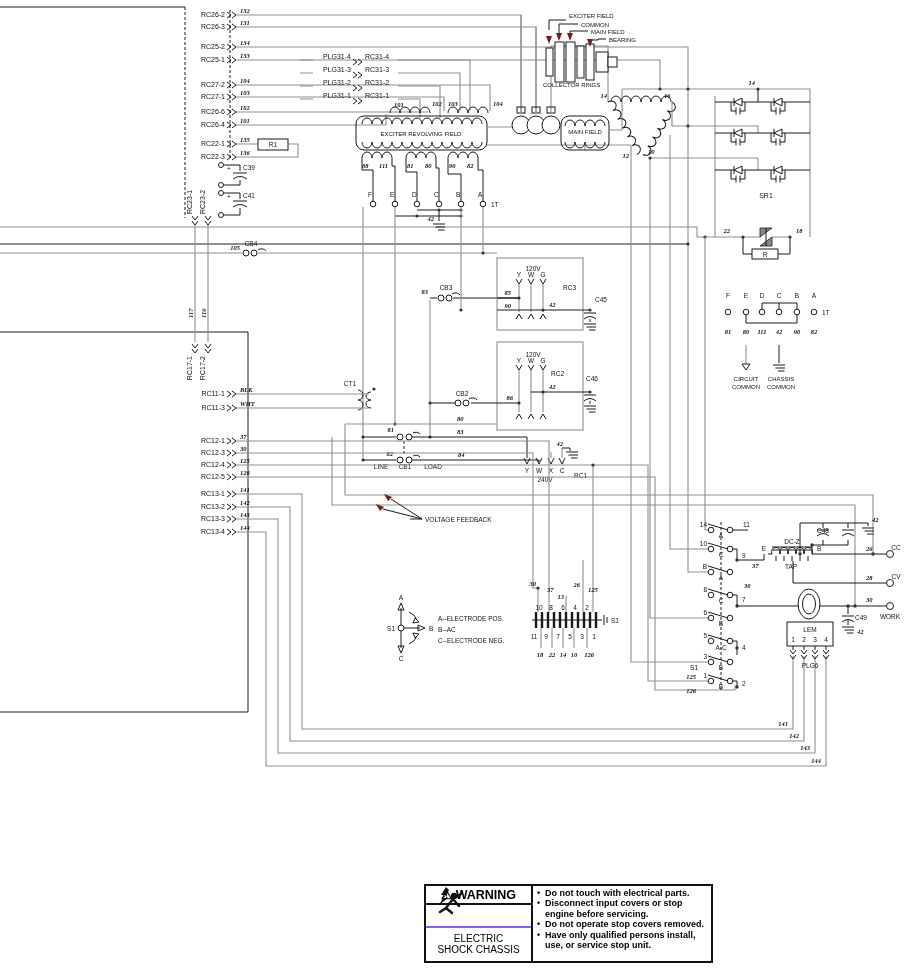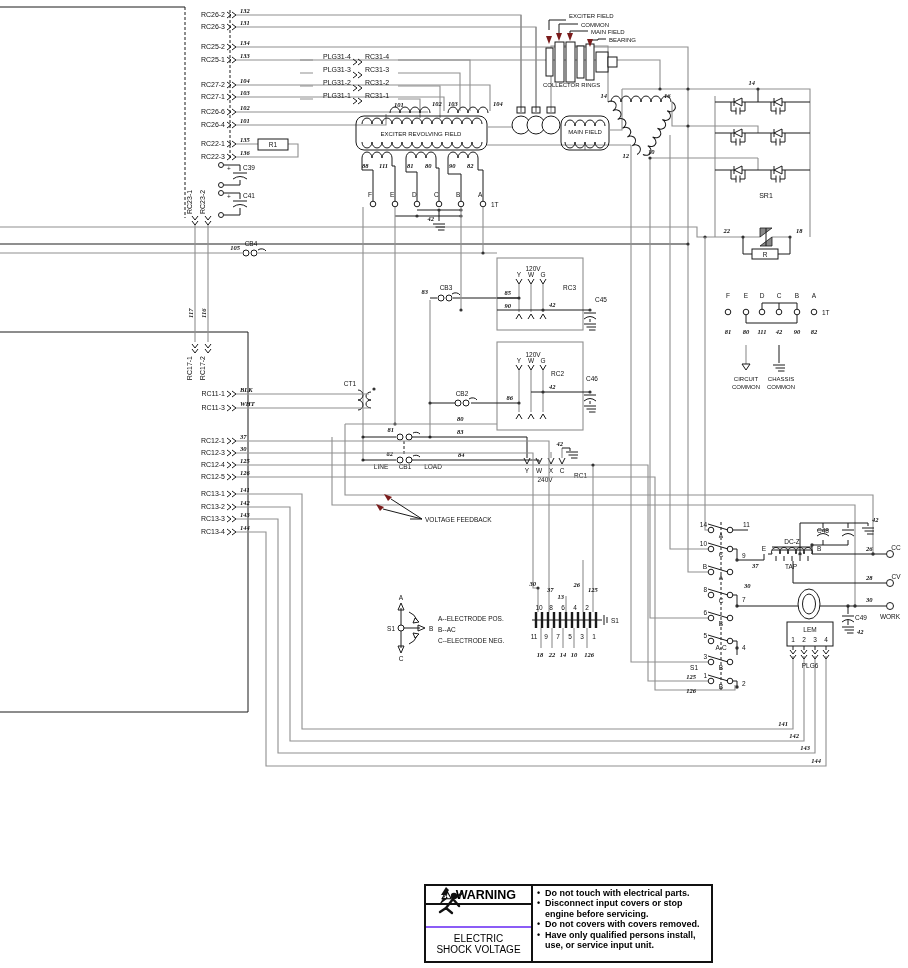--- a/index.html
+++ b/index.html
@@ -726,35 +726,35 @@
     <div class="hdr"><span>⚠</span> <span>WARNING</span></div>
     <div class="pic">
       <svg width="44" height="30" viewBox="0 0 44 30">
         <path d="M20,1 l-5,8 h4 l-6,10 l9,-7 h-4 l5,-8 z" fill="#111"></path>
         <circle cx="28" cy="10" r="3.2" fill="#111"></circle>
         <path d="M27,13 L20,22 M27,13 L33,20 M20,22 L14,26 M20,22 L26,27 M27,13 L35,8" stroke="#111" stroke-width="2.4" fill="none" stroke-linecap="round"></path>
       </svg>
     </div>
     <div class="sub">
       <div>ELECTRIC</div>
-      <div>SHOCK VOLTAGE</div>
+      <div>SHOCK CHASSIS</div>
     </div>
   </div>
   <div class="right">
     <div class="b">
           <span class="m">•</span>
           <span>Do not touch with electrical parts.</span>
         </div>
     <div class="b">
           <span class="m">•</span>
           <span>Disconnect input covers or stop engine before servicing.</span>
         </div>
     <div class="b">
           <span class="m">•</span>
-          <span>Do not covers with covers removed.</span>
+          <span>Do not operate stop covers removed.</span>
         </div>
     <div class="b">
           <span class="m">•</span>
-          <span>Have only qualified persons install, use, or service input unit.</span>
+          <span>Have only qualified persons install, use, or service stop unit.</span>
         </div>
   </div>
 </div>
 </div>
 
 </body></html>

